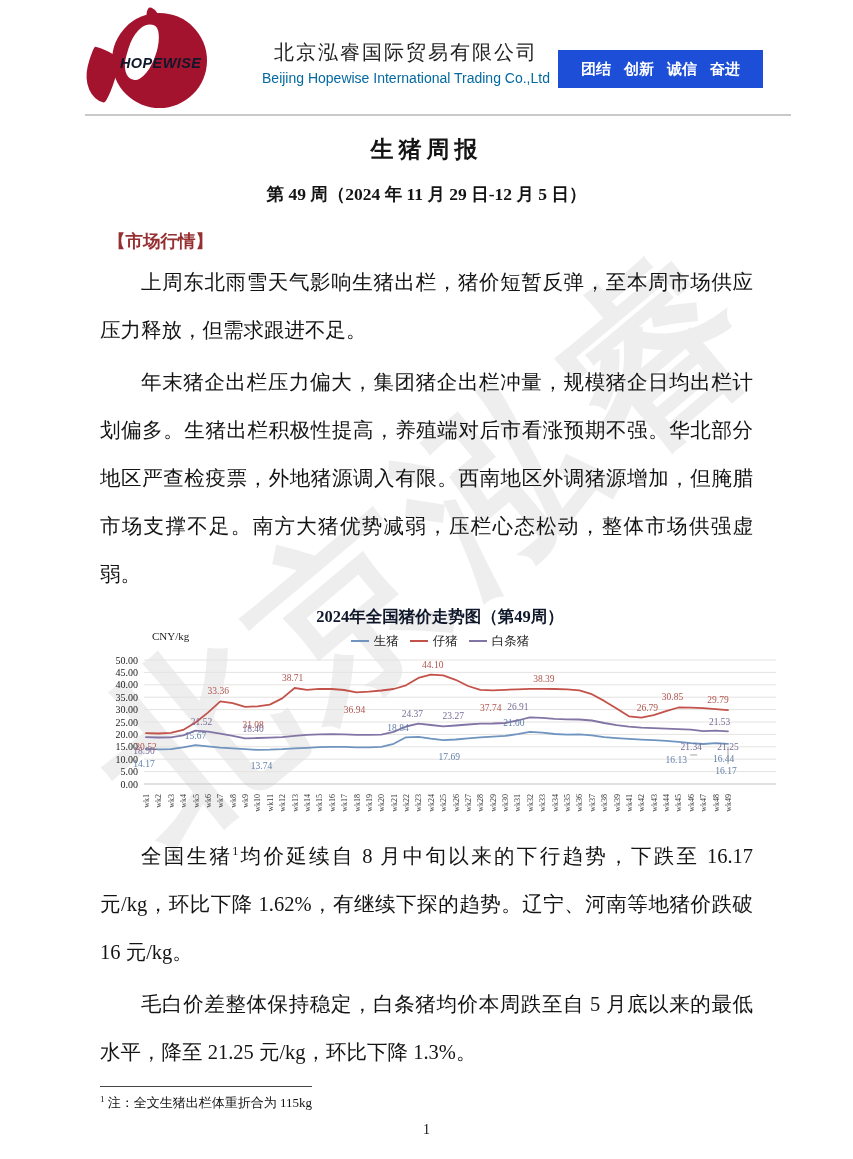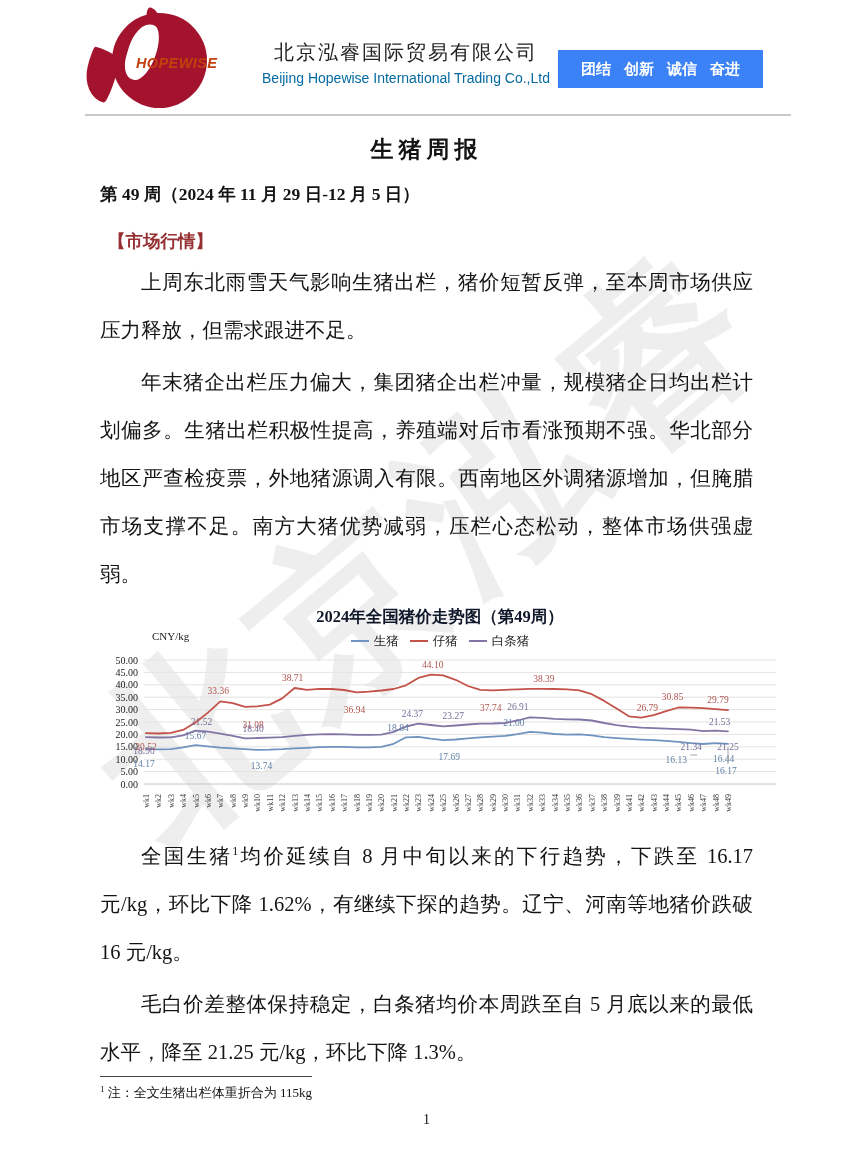--- a/index.html
+++ b/index.html
@@ -13,45 +13,45 @@
   
   .header{position:relative;height:117px;z-index:2;}
   .logo{position:absolute;left:76px;top:11px;width:134px;height:100px;}
   .logo-circle{position:absolute;left:36px;top:2px;width:95px;height:95px;border-radius:50%;background:#a3132e;}
   .logo-sliver{position:absolute;left:52px;top:12px;width:28px;height:58px;background:#fff;
         border-radius:62% 38% 55% 45%/55% 45% 62% 38%;transform:rotate(16deg);}
   .logo-tail{position:absolute;left:10px;top:38px;width:30px;height:52px;background:#a3132e;
         border-radius:10% 90% 20% 80%/40% 20% 80% 60%;transform:rotate(14deg);}
   .logo-notch{position:absolute;left:70px;top:-2px;width:14px;height:12px;background:#a3132e;
         transform:rotate(24deg);border-radius:20% 80% 10% 60%;}
-  .logo-text{position:absolute;left:44px;top:44px;color:#c2410c;font:italic bold 14.5px "Liberation Sans",sans-serif;letter-spacing:.4px;margin-left:16px;}
+  .logo-text{position:absolute;left:44px;top:44px;color:#0f172a;font:italic bold 14.5px "Liberation Sans",sans-serif;letter-spacing:.4px;}
   .company{position:absolute;left:222px;top:39px;width:368px;text-align:center;}
   .company-cn{font-size:20px;letter-spacing:2px;color:#222;}
   .company-en{font-size:14px;margin-top:4px;color:#0369a1;font-family:"Liberation Sans",sans-serif;}
   .banner{position:absolute;left:558px;top:50px;width:205px;height:38px;background:#a60d14;
         display:flex;align-items:center;justify-content:center;gap:13px;
         color:#fff;font-family:"Liberation Sans",sans-serif;font-weight:bold;font-size:15px;}
   .header-rule{position:absolute;left:85px;right:62px;top:114px;border-top:2px solid #c9c9c9;}
   
   .main{position:relative;z-index:1;padding:0 100px;}
   .report-title{text-align:center;font-size:23px;font-weight:bold;letter-spacing:5px;margin:16px 0 0;line-height:34px;}
-  .report-subtitle{text-align:left;font-size:17.5px;font-weight:bold;margin-top:15px;line-height:24px;}
+  .report-subtitle{text-align:center;font-size:17.5px;font-weight:bold;margin-top:15px;line-height:24px;}
   .section-heading{color:#962f31;font-weight:bold;font-size:17.5px;margin:22px 0 0 8px;line-height:26px;}
   p.body{font-size:20.5px;line-height:48px;text-align:justify;text-indent:2em;margin:4px 0 0;}
   p.body sup{font-size:12px;vertical-align:super;line-height:0;}
   
   .chart{position:relative;width:680px;margin:8px auto 0;z-index:1;}
   .chart-title{text-align:center;font-size:16.5px;font-weight:bold;line-height:22px;color:#0f172a;}
   .chart-legend{display:flex;justify-content:center;align-items:center;gap:11px;margin-top:4px;height:18px;font-size:12.5px;color:#222;}
   .legend-item{display:flex;align-items:center;gap:5px;}
   .legend-swatch{display:inline-block;width:18px;height:0;border-top:2px solid #888;}
   .chart-ylabel{position:absolute;left:24px;top:24px;font-size:11px;color:#222;padding-left:28px;}
   svg.plot{display:block;margin-top:2px;}
   
-  .footnote-block{}
+  .footnote-block{margin-top:10px;}
   .footnote-rule{width:212px;border-top:1.3px solid #444;}
   .footnote{font-size:13px;margin-top:7px;color:#111;}
   .footnote sup{font-size:9px;vertical-align:super;}
   .page-num{text-align:center;font-size:14px;margin-top:10px;color:#111;}
 </style>
 </head>
 <body>
 
 <div class="page">
 
@@ -62,21 +62,21 @@
       <div class="logo-circle logo-fill" style="background: rgb(163, 19, 46);"></div>
       <div class="logo-notch logo-fill" style="background: rgb(163, 19, 46);"></div>
       <div class="logo-sliver"></div>
       <div class="logo-tail logo-fill" style="background: rgb(163, 19, 46);"></div>
       <div class="logo-text">HOPEWISE</div>
     </div>
     <div class="company">
       <div class="company-cn">北京泓睿国际贸易有限公司</div>
       <div class="company-en">Beijing Hopewise International Trading Co.,Ltd</div>
     </div>
-    <div class="banner" style="background: #3b82f6;">
+    <div class="banner" style="background: #1d4ed8;">
       <span>团结</span>
       <span>创新</span>
       <span>诚信</span>
       <span>奋进</span>
     </div>
     <div class="header-rule"></div>
   </div>
 
   <div class="main">
     <h1 class="report-title">生猪周报</h1>

